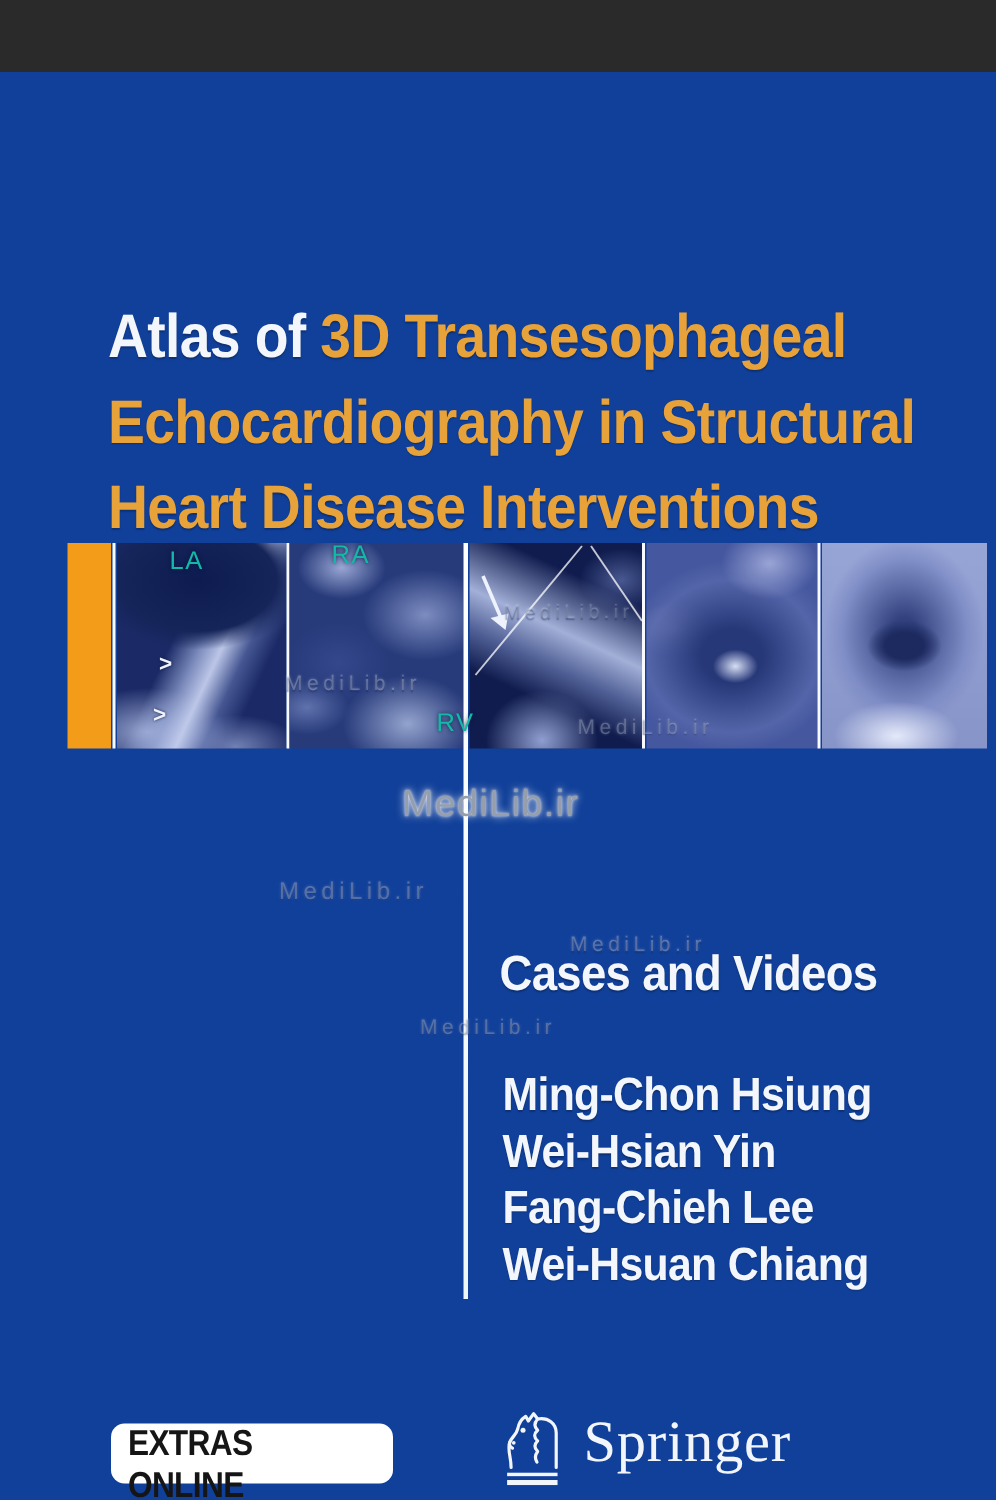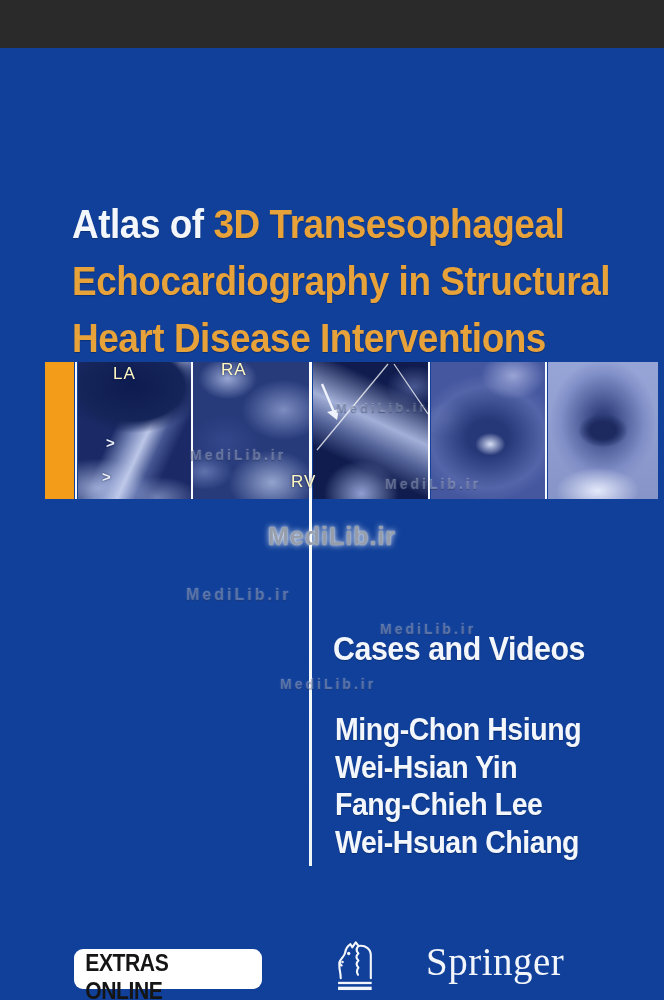--- a/index.html
+++ b/index.html
@@ -67,36 +67,36 @@
       linear-gradient(180deg, #97a5d6, #8794c8); }
   .sep { position:absolute; top:314px; width:2px; height:137px; background:#f8fafd; }
   .sep-a { left:191px; } .sep-b { left:428px; } .sep-c { left:545px; }
 
   .long-line {
     position:absolute; left:309px; top:314px; width:3px; height:504px;
     background:linear-gradient(180deg,#ffffff,#eef6f7);
   }
 
   .echo-label {
-    position:absolute; color:#fef9c3; font-size:17px; letter-spacing:1px;
+    position:absolute; color:#14b8a6; font-size:17px; letter-spacing:1px;
     text-shadow:0 0 3px rgba(10,20,60,0.8);
   }
   .lab-la { left:113px; top:316px; }
   .lab-ra { left:221px; top:312px; }
   .lab-rv { left:256px; top:424px;padding-left:35px; }
   .arrowhead {
     position:absolute; color:#eef2fc; font-size:15px; font-weight:bold;
     text-shadow:0 0 2px rgba(10,20,60,0.9);
   }
   .ah1 { left:106px; top:386px; } .ah2 { left:102px; top:420px; }
   .strip-svg { position:absolute; left:0; top:314px; }
 
   
   .wm {
-    position:absolute; font-weight:bold; white-space:nowrap;
+    position:absolute; font-weight:normal; white-space:nowrap;
     pointer-events:none;
   }
   .wm-faint {
     color:rgba(202,212,232,0.30); letter-spacing:3px; font-size:14px;
     text-shadow:0 1px 1px rgba(15,30,80,0.45), 0 0 2px rgba(255,255,255,0.25);
   }
   .wm-strong {
     color:#969eac; font-size:25px; letter-spacing:1px;
     text-shadow:0 0 6px rgba(255,255,255,0.95), 0 0 2px rgba(255,255,255,0.8);
   }
@@ -125,21 +125,21 @@
   
   .extras-badge {
     position:absolute; left:74px; top:901px; width:188px; height:40px;
     background:#ffffff; border-radius:9px;
     display:flex; justify-content:center;
   }
   .extras-badge span {
     color:#151515; font-size:24px; font-weight:bold; letter-spacing:-0.5px;
     transform:scaleX(0.88);
   }
-  .springer { position:absolute; left:331px; top:889px; display:flex; align-items:flex-start;gap:37px; }
+  .springer { position:absolute; left:331px; top:889px; display:flex; align-items:flex-start; }
   .springer-text {
     font-family:"Liberation Serif", serif; color:#f2f5fa; font-size:39px;
     margin-left:12px; margin-top:2px; letter-spacing:0.5px;
   }
 </style>
 </head>
 <body>
 
 <div class="cover">
 

